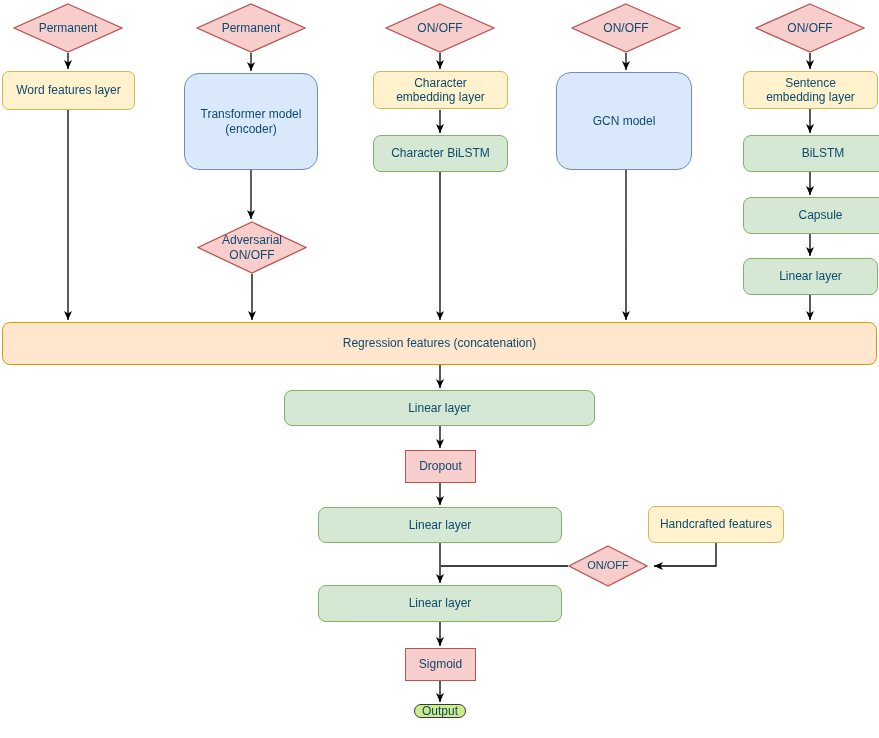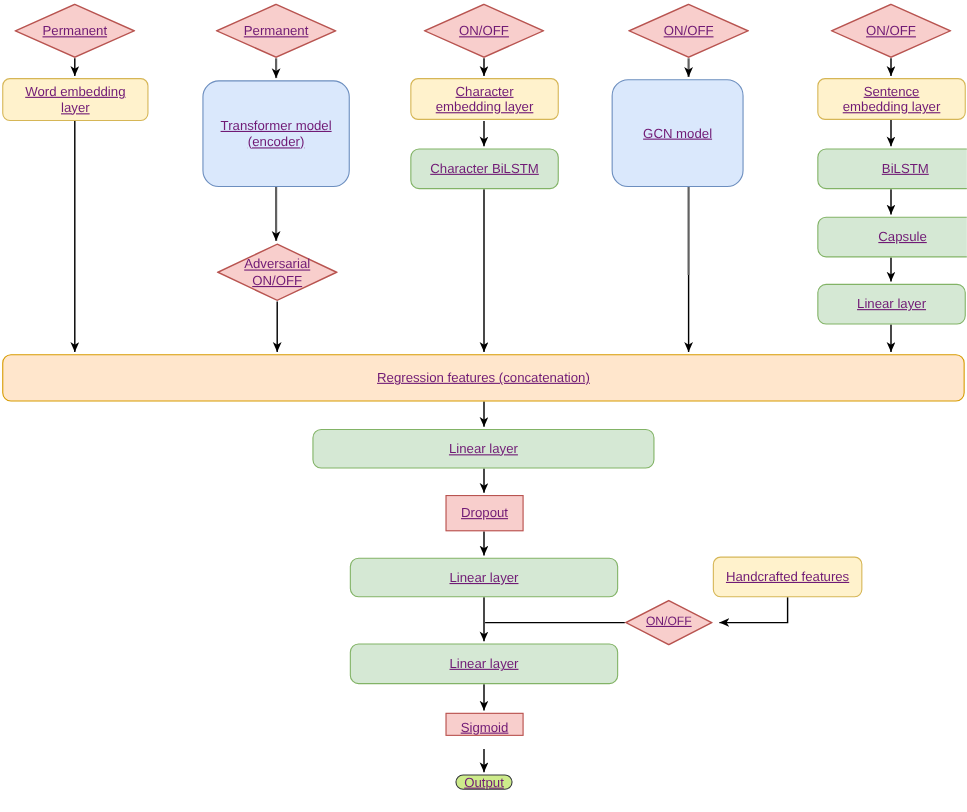--- a/index.html
+++ b/index.html
@@ -8,21 +8,21 @@
     width:879px; height:738px;
     background:#ffffff;
     font-family:"Liberation Sans", sans-serif;
     color:#000;
     overflow:hidden;
   }
   #wires { position:absolute; left:0; top:0; width:879px; height:738px; z-index:0; }
   .node {
     position:absolute; box-sizing:border-box; z-index:1;
     display:flex; align-items:center; justify-content:center;
-    text-align:center; font-size:12px; line-height:1.2; color:#701a75;text-decoration:underline;
+    text-align:center; font-size:12px; line-height:1.2; color:#0c4a6e;
   }
   .yellow  { background:#fff2cc; border:1px solid #d6b656; border-radius:7px; }
   .blue    { background:#dae8fc; border:1px solid #6c8ebf; border-radius:15px; }
   .green   { background:#d5e8d4; border:1px solid #82b366; border-radius:8px; }
   .pinkrect{ background:#f8cecc; border:1px solid #b85450; border-radius:0; }
   .orange  { background:#ffe6cc; border:1px solid #d79b00; border-radius:8px; font-size:12px; }
   .lime    { background:#cdeb8b; border:1px solid #36393d; border-radius:8px; }
   .diamond { background:transparent; border:none; }
   .diamond > svg { position:absolute; left:0; top:0; width:100%; height:100%; }
   .diamond > span { position:relative; z-index:1; }
@@ -99,41 +99,41 @@
     <span>ON/OFF</span>
   </div>
   <div class="node diamond" style="left:755px;top:3px;width:110px;height:50px;">
     <svg viewBox="0 0 110 50" preserveAspectRatio="none">
         <polygon points="55,1 109,25 55,49 1,25" fill="#f8cecc" stroke="#b85450" vector-effect="non-scaling-stroke" stroke-width="1.3"></polygon>
       </svg>
     <span>ON/OFF</span>
   </div>
 
   <div class="node yellow pad12" style="left:2px;top:71px;width:133px;height:39px;">
-    <span>Word embedding layer</span>
+    <span>Word features layer</span>
   </div>
 
   <div class="node blue pad12" style="left:184px;top:73px;width:134px;height:97px;">
     <span>Transformer model (encoder)</span>
   </div>
   <div class="node diamond" style="left:197px;top:221px;width:110px;height:53px;">
     <svg viewBox="0 0 110 53" preserveAspectRatio="none">
         <polygon points="55,1 109,26.5 55,52 1,26.5" fill="#f8cecc" stroke="#b85450" vector-effect="non-scaling-stroke" stroke-width="1.3"></polygon>
       </svg>
     <span style="width:78px;">Adversarial ON/OFF</span>
   </div>
 
   <div class="node yellow pad14" style="left:373px;top:71px;width:135px;height:38px;">
     <span>Character embedding layer</span>
   </div>
   <div class="node green" style="left:373px;top:135px;width:135px;height:37px;">
     <span>Character BiLSTM</span>
   </div>
 
-  <div class="node blue" style="left:556px;top:72px;width:120px;height:98px;">
+  <div class="node blue" style="left:556px;top:72px;width:136px;height:98px;">
     <span>GCN model</span>
   </div>
 
   <div class="node yellow pad14" style="left:743px;top:71px;width:135px;height:38px;">
     <span>Sentence embedding layer</span>
   </div>
   <div class="node green" style="left:743px;top:135px;width:160px;height:37px;">
     <span>BiLSTM</span>
   </div>
   <div class="node green" style="left:743px;top:197px;width:155px;height:37px;">
@@ -161,20 +161,20 @@
   </div>
   <div class="node diamond small-label" style="left:568px;top:545px;width:80px;height:42px;">
     <svg viewBox="0 0 80 42" preserveAspectRatio="none">
         <polygon points="40,1 79,21 40,41 1,21" fill="#f8cecc" stroke="#b85450" vector-effect="non-scaling-stroke" stroke-width="1.3"></polygon>
       </svg>
     <span>ON/OFF</span>
   </div>
   <div class="node green" style="left:318px;top:585px;width:244px;height:37px;">
     <span>Linear layer</span>
   </div>
-  <div class="node pinkrect" style="left:405px;top:648px;width:71px;height:21px;align-items:flex-end;">
+  <div class="node pinkrect" style="left:405px;top:648px;width:71px;height:33px;">
     <span>Sigmoid</span>
   </div>
   <div class="node lime" style="left:414px;top:704px;width:52px;height:14px;">
     <span>Output</span>
   </div>
 
 </div>
 
 </body></html>

